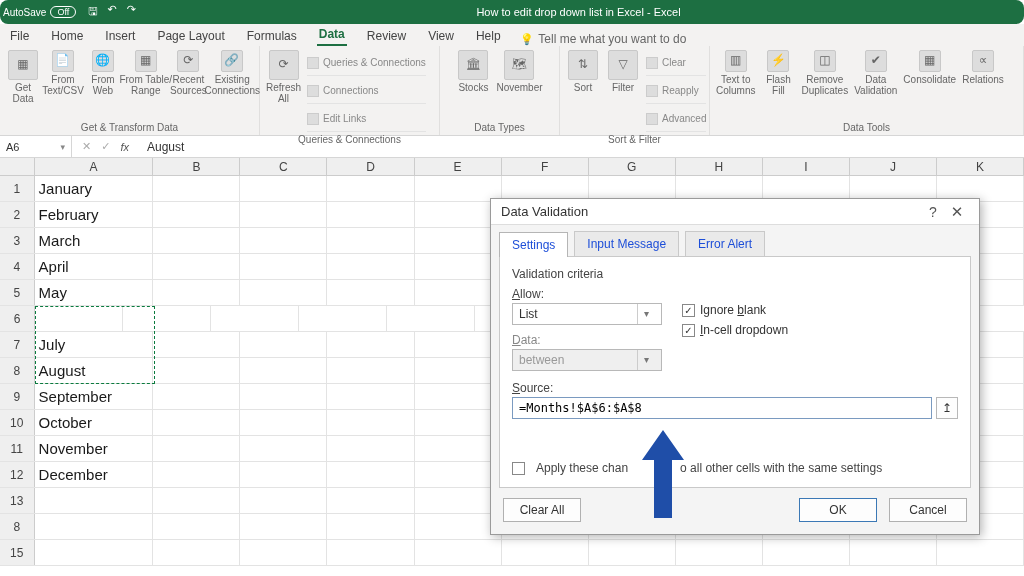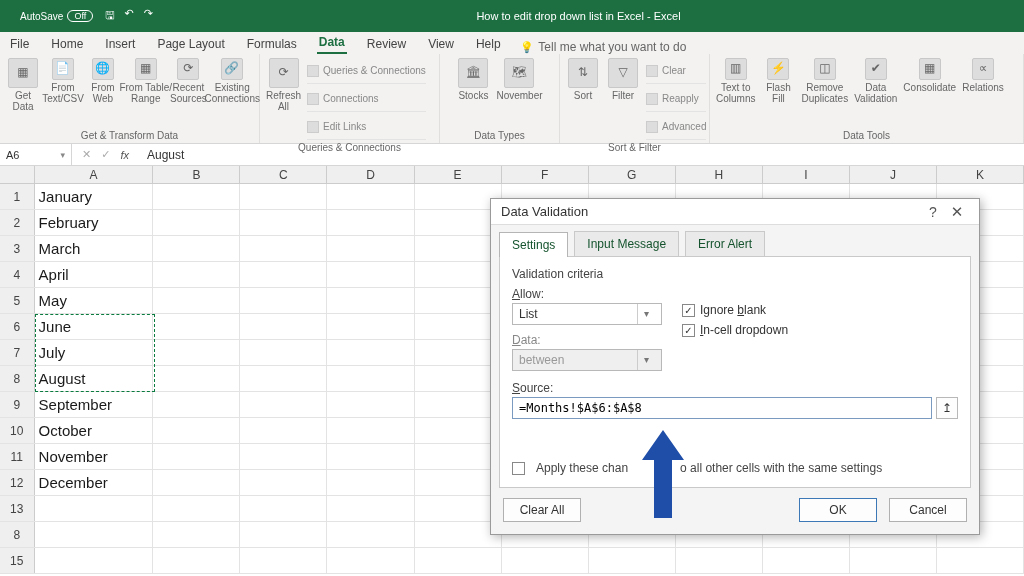--- a/index.html
+++ b/index.html
@@ -1,19 +1,19 @@
 <!DOCTYPE html>
 <html><head>
 <meta charset="utf-8">
 <style>
   * { box-sizing: border-box; margin: 0; padding: 0; font-family: "Segoe UI", Arial, sans-serif; }
   body { width: 1024px; height: 576px; background: #fff; overflow: hidden; position: relative; font-size: 12px; color: #333; }
 
   
-  .titlebar { height: 32px; background: #1d6f42; display: flex; align-items: center; color: #fff; font-size: 10px; padding: 0 20px; }
+  .titlebar { height: 24px; background: #1d6f42; display: flex; align-items: center; color: #fff; font-size: 10px; padding: 0 3px; border-radius: 8px; }
   .titlebar .autosave { display: flex; align-items: center; gap: 4px; }
   .titlebar .autosave .pill { border: 1px solid #fff; border-radius: 8px; padding: 0 6px; font-size: 9px; }
   .titlebar .qa-icons { margin-left: 12px; display: flex; gap: 10px; font-size: 11px; }
   .titlebar .doc-title { flex: 1; text-align: center; font-size: 11px; }
 
   
   .menutabs { height: 22px; background: #f3f2f1; display: flex; align-items: flex-end; padding: 0 8px; gap: 18px; font-size: 12px; color: #444; }
   .menutabs .tab { padding: 3px 2px; cursor: pointer; }
   .menutabs .tab.active { color: #1d6f42; border-bottom: 2px solid #1d6f42; font-weight: 600; }
   .menutabs .tell { display: flex; align-items: center; gap: 4px; color: #666; }
@@ -54,21 +54,21 @@
   
   .marquee { position: absolute; border: 1.5px dashed #0a7b3e; pointer-events: none; }
 
   
   .dialog { position: absolute; left: 490px; top: 198px; width: 490px; background: #f4f4f4; border: 1px solid #9a9a9a; box-shadow: 2px 2px 10px rgba(0,0,0,0.3); font-size: 12px; }
   .dialog .dlg-title { background: #fff; height: 26px; display: flex; align-items: center; padding: 0 10px; font-size: 13px; border-bottom: 1px solid #ddd; }
   .dialog .dlg-title .spacer { flex: 1; }
   .dialog .dlg-title .help, .dialog .dlg-title .close { width: 24px; text-align: center; color: #555; cursor: pointer; font-size: 14px; }
   .dialog .dlg-title .close { font-size: 15px; }
   .dlg-tabs { display: flex; background: #f4f4f4; padding: 6px 8px 0 8px; gap: 6px; }
-  .dlg-tab { padding: 5px 12px; background: #eaeaea; border: 1px solid #c9c9c9; border-bottom: none; color: #14532d; cursor: pointer; font-size: 12px; }
+  .dlg-tab { padding: 5px 12px; background: #eaeaea; border: 1px solid #c9c9c9; border-bottom: none; color: #1d4ed8; cursor: pointer; font-size: 12px; }
   .dlg-tab.active { background: #fff; border-color: #b5b5b5; position: relative; top: 1px; }
   .dlg-body { background: #fff; border: 1px solid #c9c9c9; margin: 0 8px 10px 8px; padding: 10px 12px 12px 12px; }
   .crit-label { font-size: 12px; color: #444; margin-bottom: 6px; }
   .form-row { display: flex; align-items: flex-start; gap: 20px; margin-bottom: 10px; }
   .form-col { display: flex; flex-direction: column; gap: 2px; }
   .form-col label { font-size: 12px; color: #444; }
   .combo { width: 150px; height: 22px; border: 1px solid #b8b8b8; background: #fff; display: flex; align-items: center; padding: 0 6px; font-size: 12px; color: #333; position: relative; }
   .combo.disabled { background: #efefef; color: #999; }
   .combo .caret { margin-left: auto; width: 18px; height: 20px; border-left: 1px solid #ccc; text-align: center; color: #777; font-size: 10px; line-height: 20px; }
   .chk { display: flex; align-items: center; gap: 5px; font-size: 12px; color: #333; }
@@ -353,21 +353,20 @@
         <div class="cell"></div>
         <div class="cell"></div>
         <div class="cell"></div>
         <div class="cell"></div>
         <div class="cell"></div>
         <div class="cell"></div>
         <div class="cell"></div>
       </div>
       <div class="row">
         <div class="row-h">6</div>
-        <div class="cell colA">June</div>
         <div class="cell"></div>
         <div class="cell"></div>
         <div class="cell"></div>
         <div class="cell"></div>
         <div class="cell"></div>
         <div class="cell"></div>
         <div class="cell"></div>
         <div class="cell"></div>
         <div class="cell"></div>
         <div class="cell"></div>

